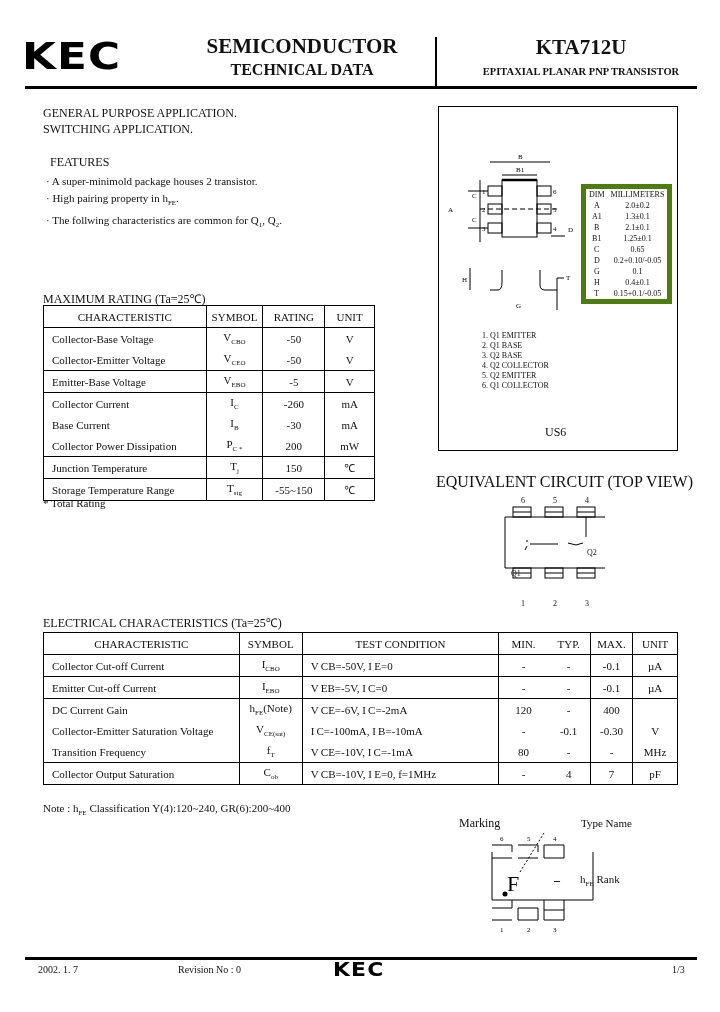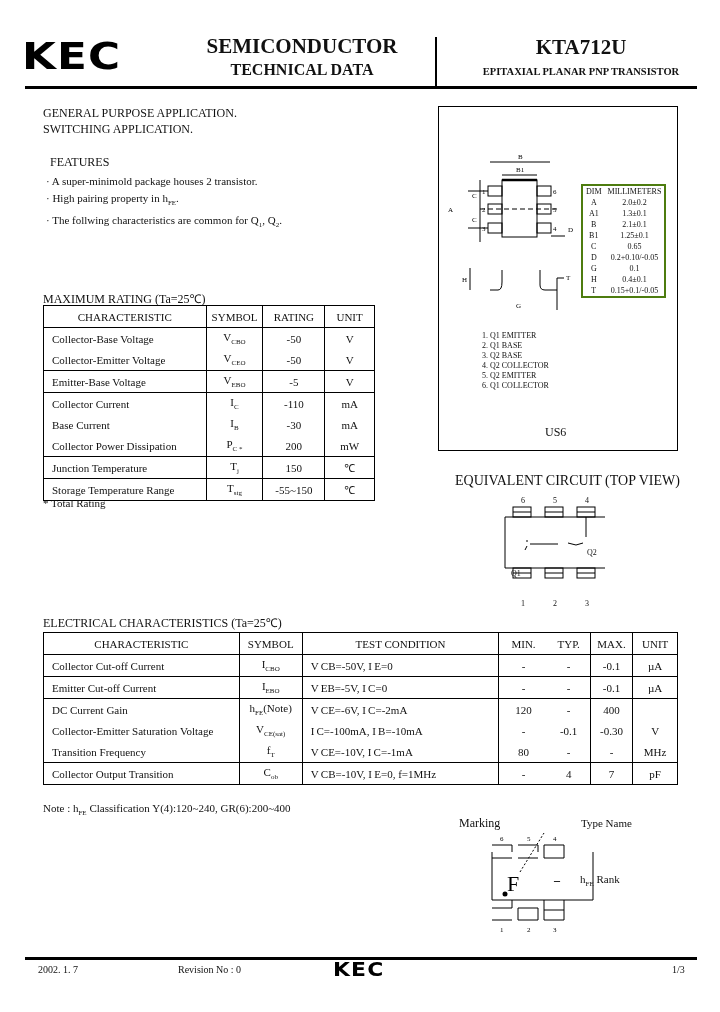--- a/index.html
+++ b/index.html
@@ -17,21 +17,21 @@
   .c { text-align:center; }
   .l { text-align:left; padding-left:8px; }
   sub { font-size:7px; }
   .ec { border:1px solid #000; }
   .ec td, .ec th { border-left:1px solid #000; }
   .ec td.nb, .ec th.nb { border-left:none; }
   .ec tr.sep td { border-top:1px solid #000; }
   .ec th { border-bottom:1px solid #000; }
   .mr th { border-bottom:1px solid #000; }
   .pkgbox { border:1px solid #000; }
-  .dimtbl { border:2px solid #4d7c0f; font-size:8px; }
+  .dimtbl { border:5px solid #4d7c0f; font-size:8px; }
   .dimtbl td { height:11px; padding:0 3px; }
   .pinlist { font-size:8px; line-height:10px; }
 </style>
 </head>
 <body>
 
 <div class="abs logo" style="left:22px;top:36px;font-size:38px;line-height:40px;transform:scaleX(1.15);transform-origin:left;">KEC</div>
 <div class="abs t" style="left:186px;top:34px;width:232px;text-align:center;font-size:21px;font-weight:bold;">SEMICONDUCTOR</div>
 <div class="abs t" style="left:186px;top:61px;width:232px;text-align:center;font-size:16px;font-weight:bold;">TECHNICAL DATA</div>
 <div class="abs rule" style="left:435px;top:37px;width:2px;height:51px;"></div>
@@ -78,21 +78,21 @@
   </tr>
   <tr class="sep">
     <td class="l">Emitter-Base Voltage</td>
     <td class="c"><span>V</span><sub>EBO</sub></td>
     <td class="c">-5</td>
     <td class="c">V</td>
   </tr>
   <tr class="sep">
     <td class="l">Collector Current</td>
     <td class="c"><span>I</span><sub>C</sub></td>
-    <td class="c">-110</td>
+    <td class="c">-260</td>
     <td class="c">mA</td>
   </tr>
   <tr>
     <td class="l">Base Current</td>
     <td class="c"><span>I</span><sub>B</sub></td>
     <td class="c">-30</td>
     <td class="c">mA</td>
   </tr>
   <tr>
     <td class="l">Collector Power Dissipation</td>
@@ -207,21 +207,21 @@
 <div class="abs pinlist" style="left:482px;top:331px;">
   <div class="t">1. Q1 EMITTER</div>
   <div class="t">2. Q1 BASE</div>
   <div class="t">3. Q2 BASE</div>
   <div class="t">4. Q2 COLLECTOR</div>
   <div class="t">5. Q2 EMITTER</div>
   <div class="t">6. Q1 COLLECTOR</div>
 </div>
 <div class="abs t" style="left:545px;top:425px;font-size:12px;">US6</div>
 
-<div class="abs t" style="left:455px;top:473px;font-size:14px;">EQUIVALENT CIRCUIT (TOP VIEW)</div>
+<div class="abs t" style="left:436px;top:473px;font-size:16px;">EQUIVALENT CIRCUIT (TOP VIEW)</div>
 <svg class="abs" style="left:500px;top:505px;" width="110" height="90" viewBox="0 0 110 90">
   <g stroke="#000" fill="none" stroke-width="1">
     <path d="M105 12 L5 12 L5 63 L105 63"></path>
     <rect x="13" y="2" width="18" height="10"></rect>
       <line x1="13" y1="7" x2="31" y2="7"></line>
     <rect x="45" y="2" width="18" height="10"></rect>
       <line x1="45" y1="7" x2="63" y2="7"></line>
     <rect x="77" y="2" width="18" height="10"></rect>
       <line x1="77" y1="7" x2="95" y2="7"></line>
     <rect x="13" y="63" width="18" height="10"></rect>
@@ -307,21 +307,21 @@
   <tr>
     <td class="l nb">Transition Frequency</td>
     <td class="c"><span>f</span><sub>T</sub><span></span></td>
     <td class="l">V CE=-10V,  I C=-1mA</td>
     <td class="c">80</td>
     <td class="c nb">-</td>
     <td class="c">-</td>
     <td class="c">MHz</td>
   </tr>
   <tr class="sep">
-    <td class="l nb">Collector Output Transition</td>
+    <td class="l nb">Collector Output Saturation</td>
     <td class="c"><span>C</span><sub>ob</sub><span></span></td>
     <td class="l">V CB=-10V,  I E=0,  f=1MHz</td>
     <td class="c">-</td>
     <td class="c nb">4</td>
     <td class="c">7</td>
     <td class="c">pF</td>
   </tr>
 </tbody>
   </table>
 <div class="abs t" style="left:43px;top:802px;font-size:11px;">

